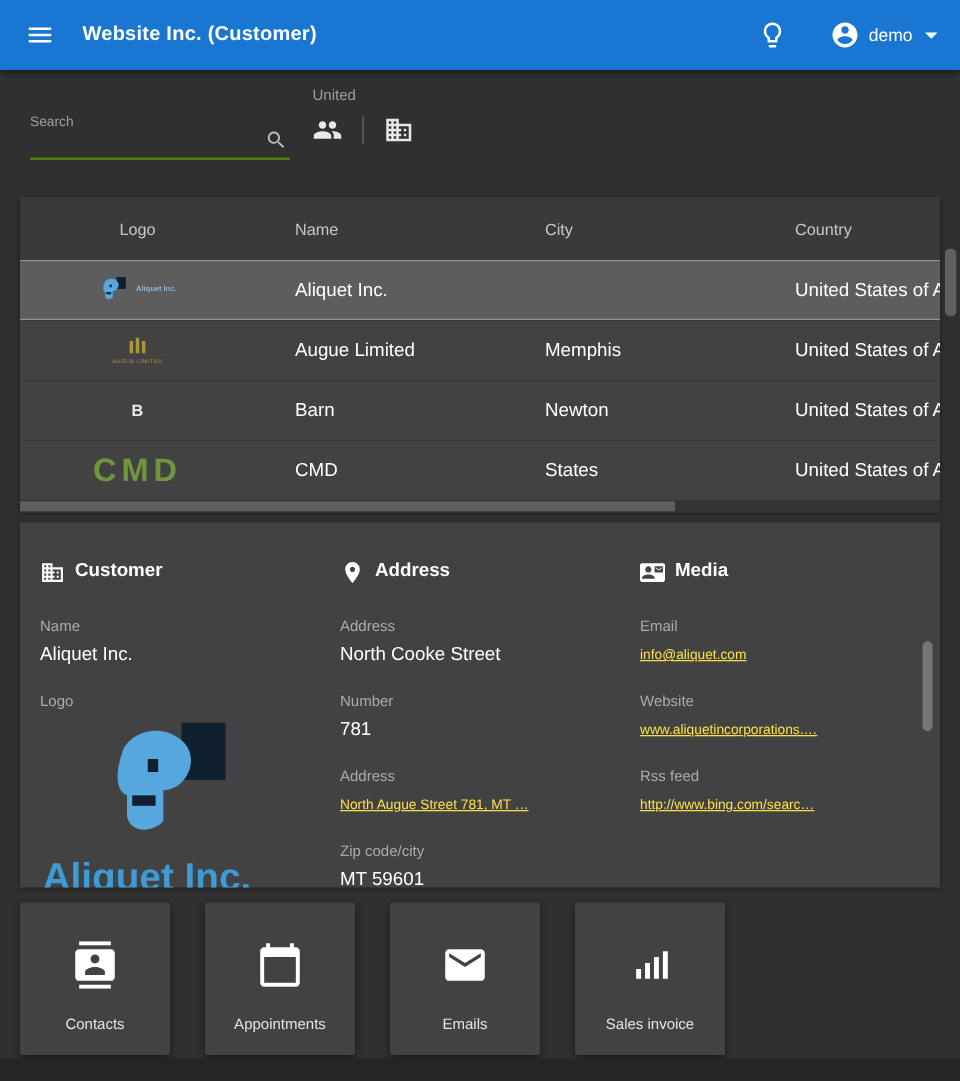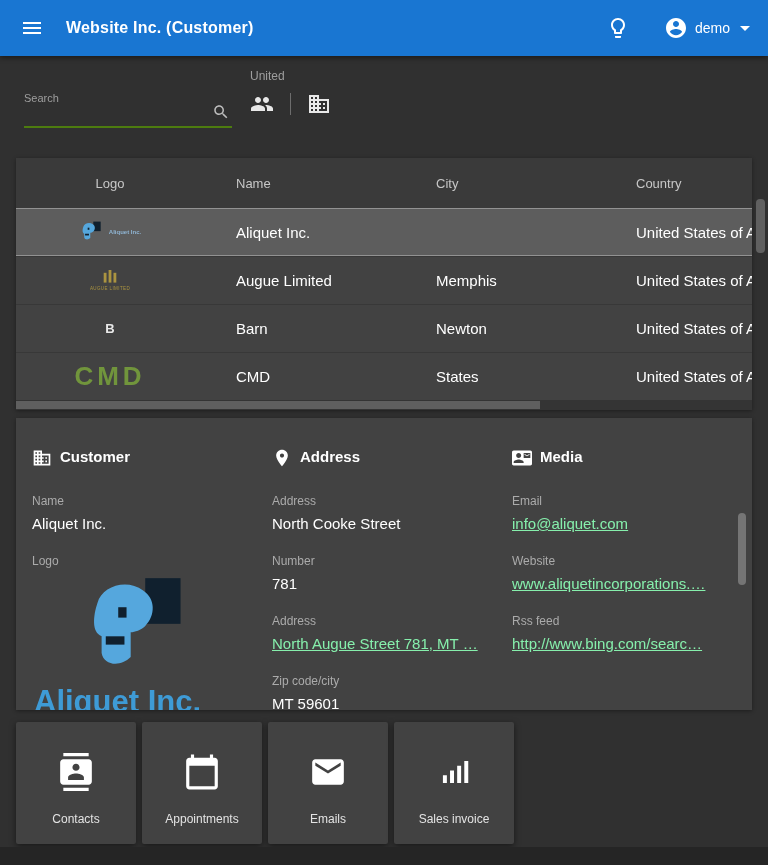--- a/index.html
+++ b/index.html
@@ -88,28 +88,28 @@
     display:grid; grid-template-columns:240px 240px 1fr;
     padding:30px 0 0 16px;
   }
   .detail-col { overflow:hidden; }
   .section-title { display:flex; gap:8px; font-size:15px; font-weight:bold; margin-bottom:26px; }
   .s-icon { width:20px; height:20px; color:#fff; }
   .s-icon svg { width:100%; height:100%; fill:currentColor; }
   .field { margin-bottom:20px; }
   .field-label { font-size:12px; line-height:14px; color:#ababab; margin-bottom:6px; }
   .field-value { font-size:15px; line-height:20px; color:#fff; white-space:nowrap; }
-  a.link-value { color:#86efac; text-decoration:underline; font-size:15px; line-height:20px; white-space:nowrap; display:inline-block; }
+  a.link-value { color:#fde047; text-decoration:underline; font-size:11px; line-height:20px; white-space:nowrap; display:inline-block; }
   .logo-large { margin-top:4px; width:224px; }
   .logo-large svg { width:150px; height:108px; margin-left:32px; }
   .logo-large-cap { font-size:31px; font-weight:bold; color:#3e9bd6; white-space:nowrap; margin-left:2px; margin-top:2px; }
   .v-thumb-detail { position:absolute; right:6px; top:95px; width:8px; height:72px; background:#757575; border-radius:4px; cursor:pointer; }
 
   
-  .cards-row { display:flex; gap:6px; margin:12px 16px 0; }
+  .cards-row { display:flex; gap:28px; margin:12px 16px 0; }
   .action-card {
     width:120px; height:122px; background:#424242; border-radius:2px;
     box-shadow:0 2px 6px rgba(0,0,0,.5);
     display:flex; flex-direction:column; align-items:center; cursor:pointer;
   }
   .card-icon { width:38px; height:38px; margin-top:31px; color:#fff; }
   .card-icon svg { width:100%; height:100%; fill:currentColor; }
   .action-card-label { font-size:12px; color:#e3e3e3; margin-top:21px; white-space:nowrap; }
 
   .bottom-strip { position:absolute; left:0; right:0; bottom:0; height:18px; background:#252525; }

